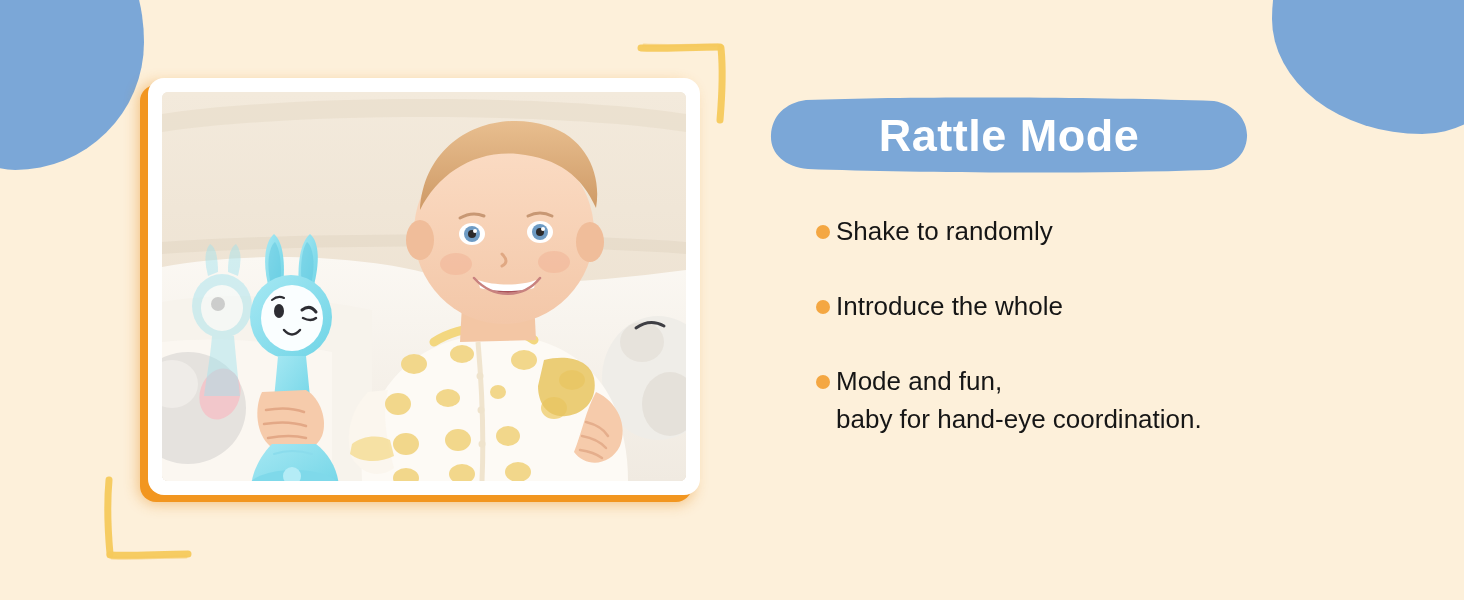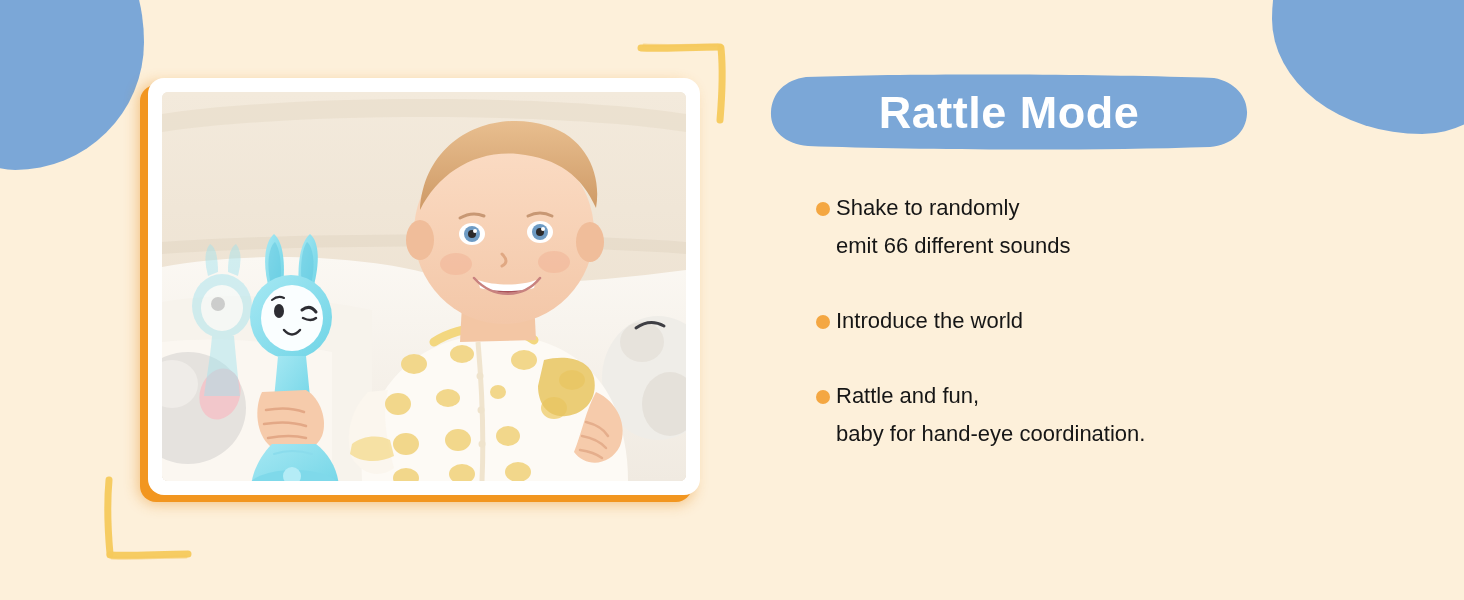--- a/index.html
+++ b/index.html
@@ -92,21 +92,21 @@
   .photo-svg {
     display: block;
     width: 100%;
     height: 100%;
   }
 
   
   .content {
     position: absolute;
     left: 768px;
-    top: 74px;
+    top: 97px;
     width: 620px;
     height: 430px;
   }
 
   .title-badge {
     position: relative;
     width: 482px;
     height: 76px;
     display: flex;
     align-items: center;
@@ -154,21 +154,21 @@
     left: 48px;
     top: 13px;
     width: 14px;
     height: 14px;
     border-radius: 50%;
     background: #F4A742;
   }
   .bullet-line {
     display: block;
     color: #161616;
-    font-size: 22px;
+    font-size: 26px;
     line-height: 38px;
     white-space: nowrap;
   }
 </style>
 </head>
 <body>
 
 <div class="banner">
 
   <div class="blob blob-top-left"></div>
@@ -359,27 +359,26 @@
                    C 320 77, 150 76, 40 72 C 16 70, 2 56, 3 38 C 4 19, 17 6, 38 3 Z" fill="#7BA7D7"></path>
         </svg>
       </div>
       <span class="title-text">Rattle Mode</span>
     </div>
 
     <ul class="bullet-list">
       <li class="bullet-item">
         <span class="bullet-dot"></span>
         <span class="bullet-line">Shake to randomly</span>
-        <span class="bullet-line">emit 66 different sounds</span>
       </li>
       <li class="bullet-item">
         <span class="bullet-dot"></span>
-        <span class="bullet-line">Introduce the world</span>
+        <span class="bullet-line">Introduce the whole</span>
       </li>
       <li class="bullet-item">
         <span class="bullet-dot"></span>
-        <span class="bullet-line">Rattle and fun,</span>
+        <span class="bullet-line">Mode and fun,</span>
         <span class="bullet-line">baby for hand-eye coordination.</span>
       </li>
     </ul>
 
   </div>
 </div>
 
 </body></html>

